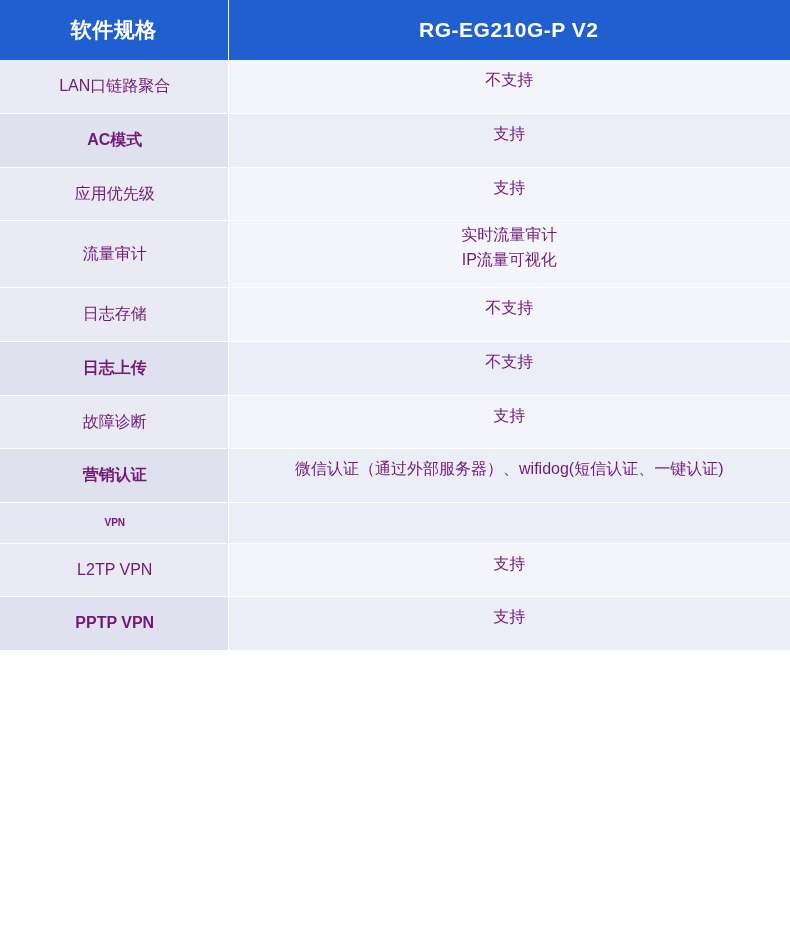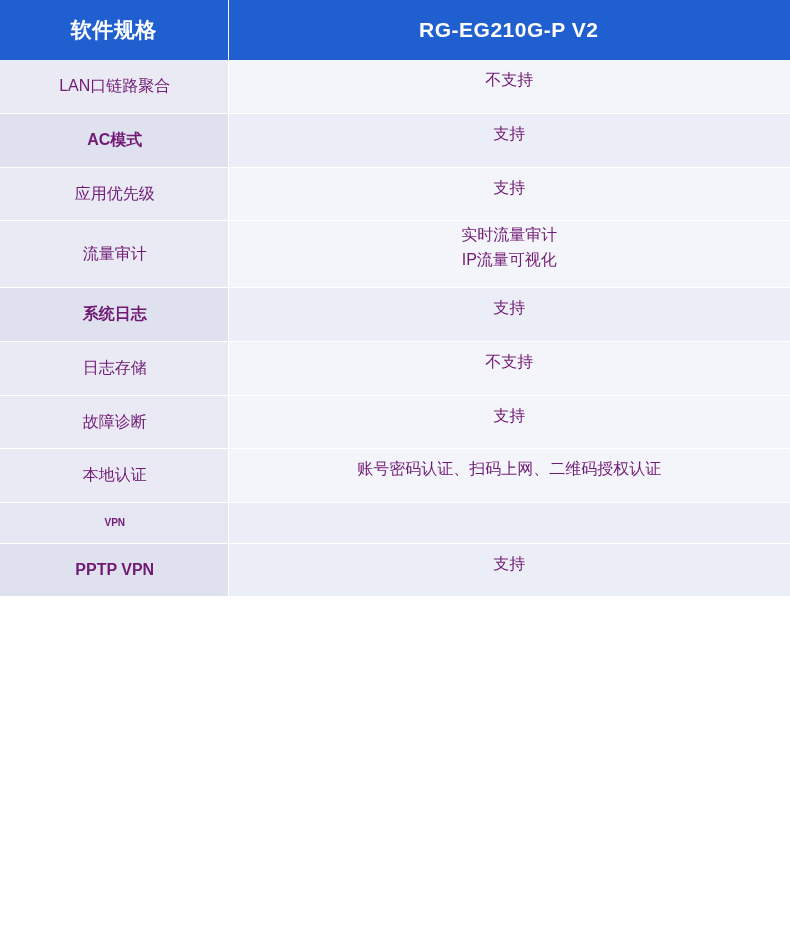--- a/index.html
+++ b/index.html
@@ -99,38 +99,42 @@
         <td class="key">应用优先级</td>
         <td class="val">支持</td>
       </tr>
       <tr>
         <td class="key">流量审计</td>
         <td class="val">
           <span class="line">实时流量审计</span>
           <span class="line">IP流量可视化</span>
         </td>
       </tr>
-      <tr class="alt">
-        <td class="key">系统日志</td>
-        <td class="val">支持</td>
-      </tr>
       <tr>
         <td class="key">日志存储</td>
+        <td class="val">不支持</td>
+      </tr>
+      <tr class="alt">
+        <td class="key">日志上传</td>
         <td class="val">不支持</td>
       </tr>
       <tr>
         <td class="key">故障诊断</td>
         <td class="val">支持</td>
       </tr>
-      <tr>
-        <td class="key">本地认证</td>
-        <td class="val">账号密码认证、扫码上网、二维码授权认证</td>
+      <tr class="alt">
+        <td class="key">营销认证</td>
+        <td class="val">微信认证（通过外部服务器）、wifidog(短信认证、一键认证)</td>
       </tr>
       <tr class="section">
         <td class="key">VPN</td>
         <td class="val"></td>
+      </tr>
+      <tr>
+        <td class="key">L2TP VPN</td>
+        <td class="val">支持</td>
       </tr>
       <tr class="alt">
         <td class="key">PPTP VPN</td>
         <td class="val">支持</td>
       </tr>
     </tbody>
 </table>
 
 </body></html>

